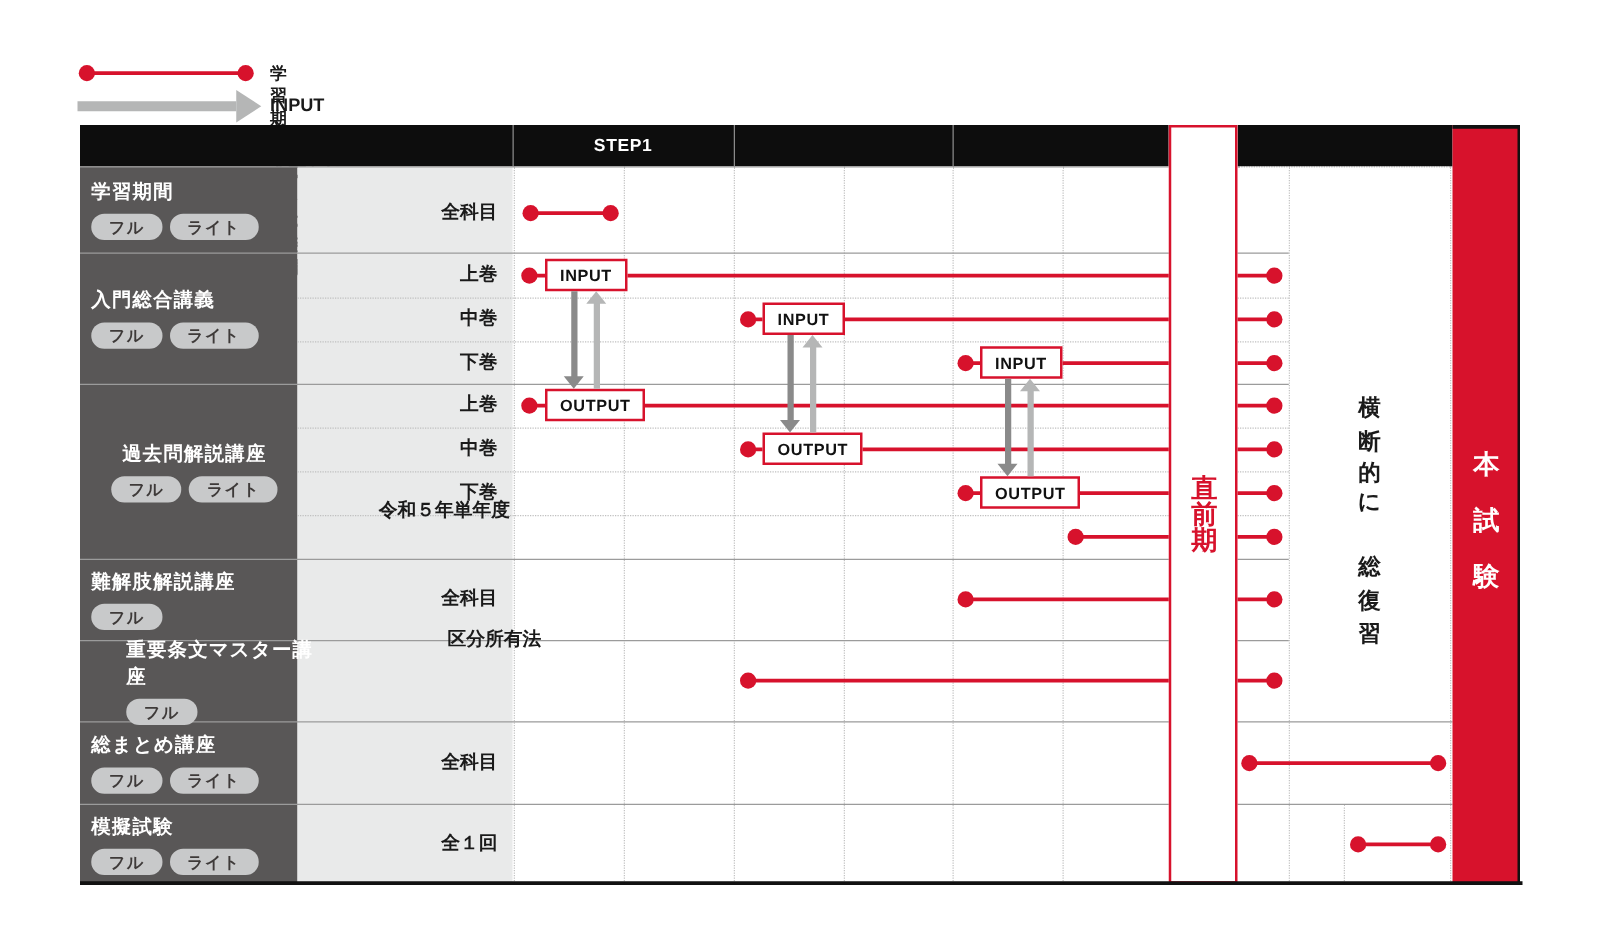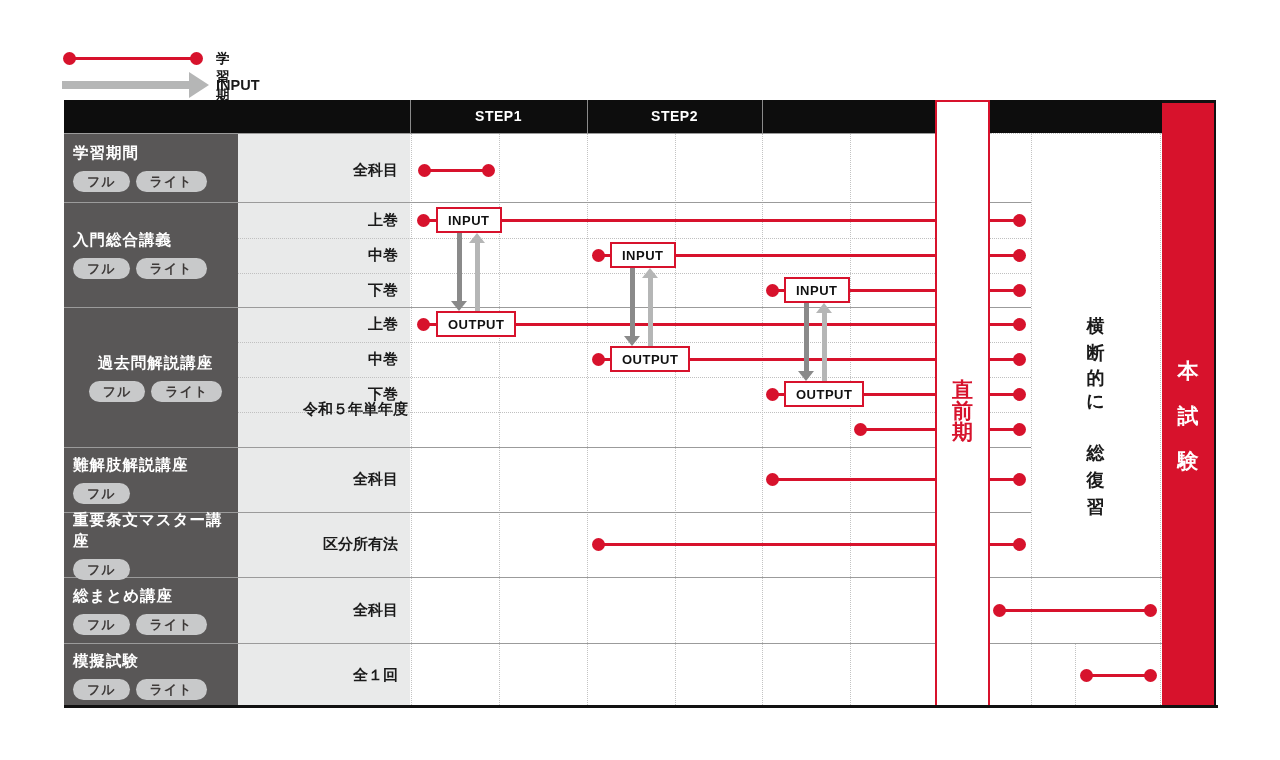--- a/index.html
+++ b/index.html
@@ -50,21 +50,20 @@
     <div class="abs" style="left:190px;top:51.5px;width:13px;height:13px;border-radius:50%;background:#d7122c;"></div>
     <div class="legend-text" style="left:216px;top:50px;font-size:13.5px;font-weight:600;">学習期間</div>
     <div class="abs" style="left:62px;top:81px;width:127px;height:8px;background:#b5b6b6;"></div>
     <div class="abs" style="left:189px;top:72px;width:0;height:0;border-left:20px solid #b5b6b6;border-top:13px solid transparent;border-bottom:13px solid transparent;"></div>
     <div class="legend-text" style="left:216px;top:77px;font-size:14.5px;font-weight:600;">INPUT と OUTPUT を交互に行い、ジグザグ学習を行います。</div>
   </div>
 
   <div class="hdr-block" style="left:64px;width:871px;"></div>
   <div class="hdr-block" style="left:990px;width:172px;"></div>
   <div class="hdr-label" style="left:410px;width:177px;">STEP1</div>
-  <div class="hdr-label" style="left:587px;width:175px;">STEP2</div>
   <div class="hdr-sep" style="left:410px;"></div>
   <div class="hdr-sep" style="left:587px;"></div>
   <div class="hdr-sep" style="left:762px;"></div>
 
   <div class="abs" style="left:64px;top:133px;width:174px;height:574px;background:#595757;z-index:1;"></div>
   <div class="abs" style="left:238px;top:133px;width:172px;height:574px;background:#e9eaea;z-index:1;"></div>
 
   <div class="phase-bar">
     <span class="vtext phase-label">直前期</span>
   </div>
@@ -170,27 +169,27 @@
       <div class="course-name">難解肢解説講座</div>
       <div class="badge-row">
         <span class="badge">フル</span>
       </div>
     </div>
     <div class="row-label" style="position: absolute; top: 468px; line-height: 22px;">全科目</div>
     <div class="tl-line" style="position: absolute; left: 772px; top: 477.5px; width: 165px;"></div>
     <div class="tl-dot" style="position: absolute; left: 765.5px; top: 472.5px;"></div>
     <div class="tl-line" style="position: absolute; left: 988px; top: 477.5px; width: 31px;"></div>
     <div class="tl-dot" style="position: absolute; left: 1012.5px; top: 472.5px;"></div>
-    <div class="course-cell" style="position: absolute; top: 512px; height: 65px;">
+    <div class="course-cell" style="position: absolute; top: 512px; height: 65px; margin-left: 28px;">
       <div class="course-name">重要条文マスター講座</div>
       <div class="badge-row">
         <span class="badge">フル</span>
       </div>
     </div>
-    <div class="row-label" style="position: absolute; top: 533px; line-height: 22px;">区分所有法</div>
+    <div class="row-label" style="position: absolute; top: 501px; line-height: 22px; margin-left: 35px;">区分所有法</div>
     <div class="tl-line" style="position: absolute; left: 598px; top: 542.5px; width: 339px;"></div>
     <div class="tl-dot" style="position: absolute; left: 591.5px; top: 537.5px;"></div>
     <div class="tl-line" style="position: absolute; left: 988px; top: 542.5px; width: 31px;"></div>
     <div class="tl-dot" style="position: absolute; left: 1012.5px; top: 537.5px;"></div>
     <div class="course-cell" style="position: absolute; top: 577px; height: 66px;">
       <div class="course-name">総まとめ講座</div>
       <div class="badge-row">
         <span class="badge">フル</span>
         <span class="badge">ライト</span>
       </div>

